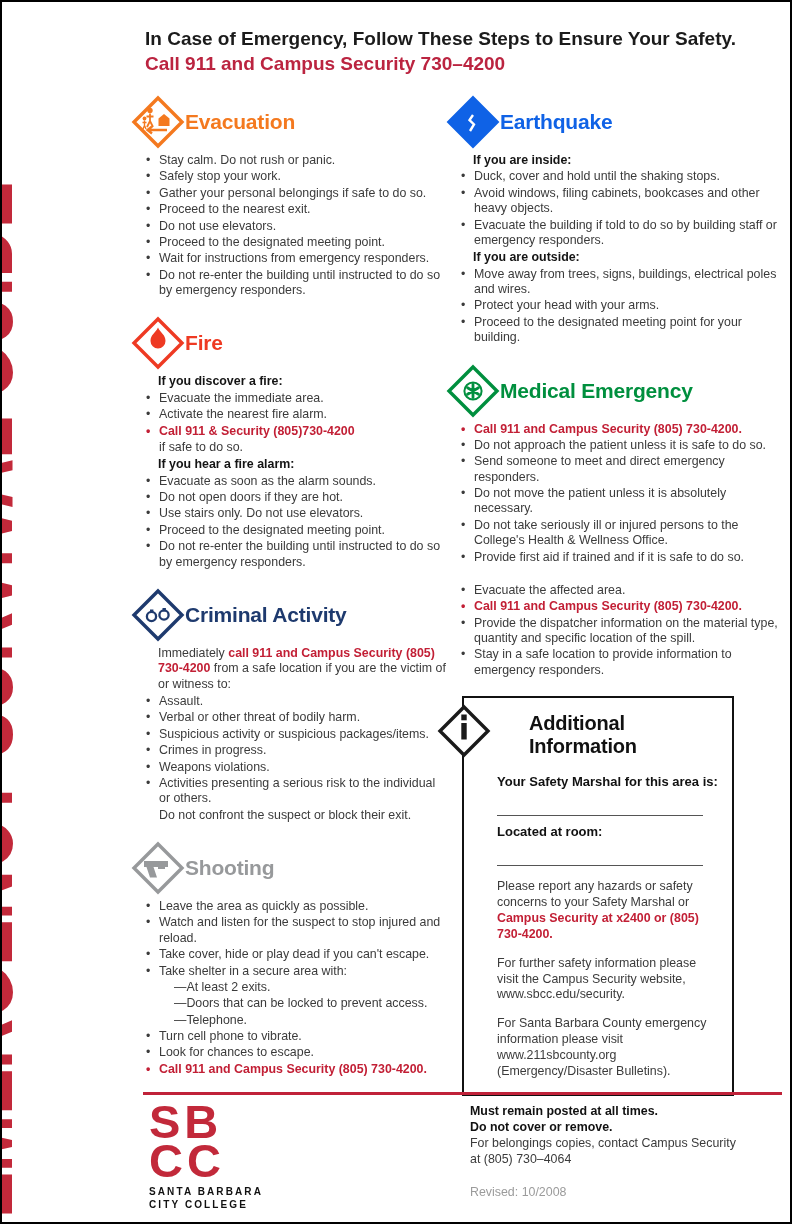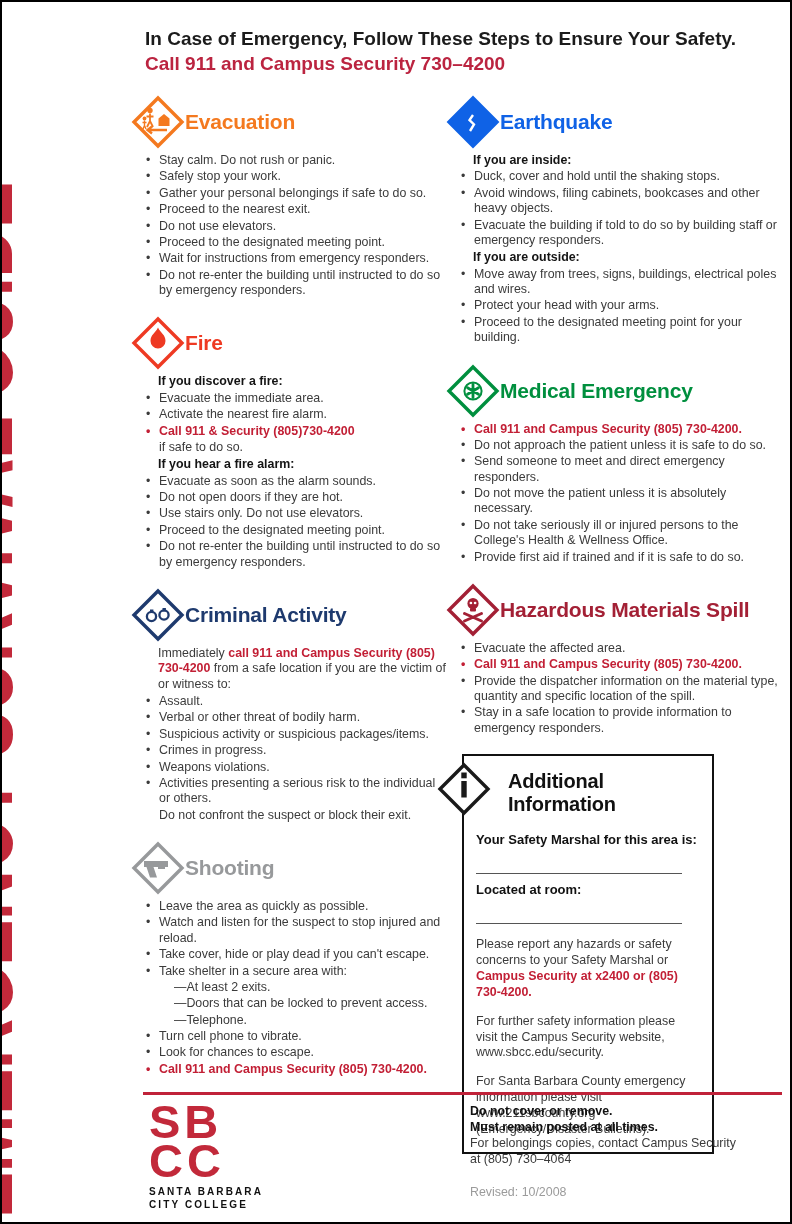--- a/index.html
+++ b/index.html
@@ -34,22 +34,22 @@
   .li { display:flex; margin:1px 0; }
   .mk { width:13px; flex:none; padding-left:1px; }
   .tx { flex:1; }
   .li.rb .mk, .li.rb .tx, .red { color:#C21F35; font-weight:bold; }
   .li.dash .tx { padding-left:15px; }
   .sub { font-weight:bold; color:#141414; margin:2px 0 1px 13px; }
   .rich { margin:1px 0 2px 13px; }
 
   
   .info-box {
-    position:relative; box-sizing:border-box; width:252px; margin:11px 0 0 2px;
-    border:2px solid #111; padding:10px 14px 14px 12px; background:#fff;
+    position:relative; box-sizing:border-box; width:272px; margin:11px 0 0 2px;
+    border:2px solid #111; padding:10px 14px 14px 33px; background:#fff;
   }
   .info-icon { position:absolute; left:-27px; top:6px; width:54px; height:54px; display:block; }
   .info-title { font-size:20px; font-weight:bold; color:#111; margin:4px 0 16px 32px; letter-spacing:-0.2px; }
   .ib-label { font-size:13px; font-weight:bold; color:#111; margin-top:8px; }
   .ib-line { border-bottom:1.5px solid #555; height:26px; width:93%; margin-bottom:8px; }
   .ib-para { font-size:12.4px; line-height:1.28; color:#3b3b3b; margin-top:13px; }
 
   
   .footer-wrap { position:absolute; left:141px; right:8px; top:1090px; }
   .rule { height:3px; background:#C02239; }
@@ -336,31 +336,20 @@
                   <span class="mk">•</span>
                   <span class="tx">Do not take seriously ill or injured persons to the College's Health &amp; Wellness Office.</span>
                 </div>
                 <div class="li">
                   <span class="mk">•</span>
                   <span class="tx">Provide first aid if trained and if it is safe to do so.</span>
                 </div>
               </div>
             </div>
             <div class="section">
-              <div class="sec-head">
-                <span class="sec-icon"><svg width="54" height="54" viewBox="0 0 54 54">
-                    <polygon points="27,3 51,27 27,51 3,27" fill="#fff" stroke="#A32035" stroke-width="3.4"></polygon>
-                    <circle cx="27" cy="20.5" r="5.6" fill="#A32035"></circle>
-                    <rect x="24" y="25" width="6" height="3.4" rx="1" fill="#A32035"></rect>
-                    <circle cx="24.9" cy="20" r="1.35" fill="#fff"></circle>
-                    <circle cx="29.1" cy="20" r="1.35" fill="#fff"></circle>
-                    <path d="M18.5 30.5 L35.5 38 M35.5 30.5 L18.5 38" stroke="#A32035" stroke-width="3" stroke-linecap="round"></path>
-                  </svg></span>
-                <h2 class="sec-title" style="color: rgb(163, 32, 53);">Hazardous Materials Spill</h2>
-              </div>
               <div class="sec-body">
                 <div class="li">
                   <span class="mk">•</span>
                   <span class="tx">Evacuate the affected area.</span>
                 </div>
                 <div class="li rb">
                   <span class="mk">•</span>
                   <span class="tx">Call 911 and Campus Security (805) 730-4200.</span>
                 </div>
                 <div class="li">
@@ -398,22 +387,22 @@
     <div class="rule"></div>
     <div class="footer">
       <div class="logo">
         <div class="logo-big" style="color: rgb(194, 41, 58);">SB</div>
         <div class="logo-big" style="color: rgb(194, 41, 58);">CC</div>
         <div class="logo-sub first">SANTA BARBARA</div>
         <div class="logo-sub">CITY COLLEGE</div>
       </div>
       <div class="notes">
         <div id="footer-notes">
+            <div class="note-bold">Must remain posted at all times.</div>
             <div class="note-bold">Do not cover or remove.</div>
-            <div class="note-bold">Must remain posted at all times.</div>
             <div class="note">For belongings copies, contact Campus Security</div>
             <div class="note">at (805) 730–4064</div>
           </div>
         <div class="revised">Revised: 10/2008</div>
       </div>
     </div>
   </div>
 
 </div>
 

